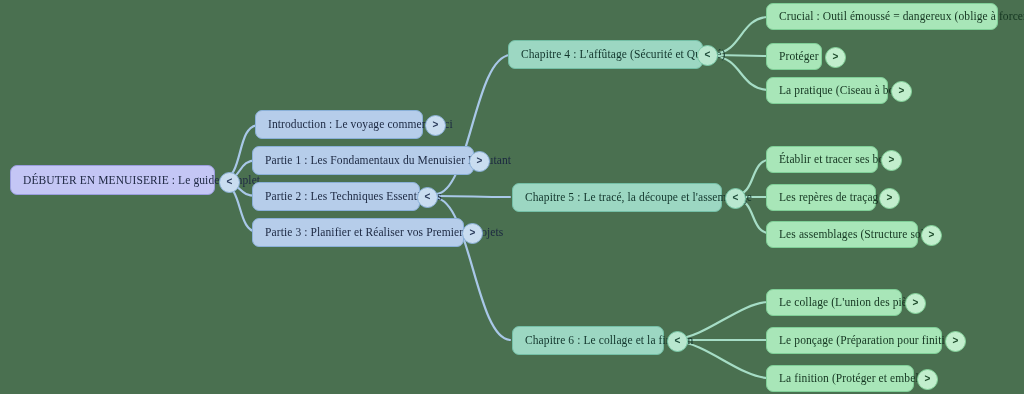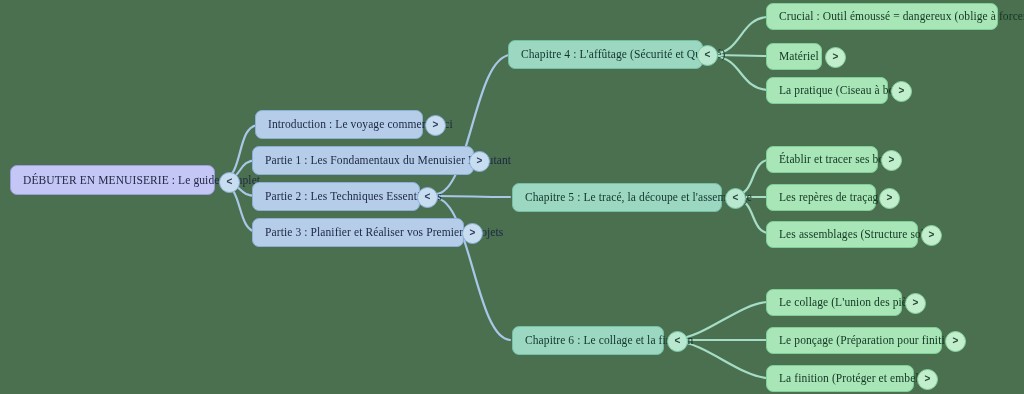--- a/index.html
+++ b/index.html
@@ -143,21 +143,21 @@
   <div class="node lvl-3" style="left:508px; top:40px; width:195px; height:29px;">
     <span>Chapitre 4 : L'affûtage (Sécurité et Qualité)</span>
   </div>
   <div class="toggle green" style="left:697px; top:45px;">&lt;</div>
 
   <div class="node lvl-4" style="left:766px; top:3px; width:232px; height:27px;">
     <span>Crucial : Outil émoussé = dangereux (oblige à forcer)</span>
   </div>
 
   <div class="node lvl-4" style="left:766px; top:43px; width:56px; height:27px;">
-    <span>Matériel</span>
+    <span>Protéger</span>
   </div>
   <div class="toggle leafgreen" style="left:825px; top:47px;">&gt;</div>
 
   <div class="node lvl-4" style="left:766px; top:77px; width:122px; height:27px;">
     <span>La pratique (Ciseau à bois)</span>
   </div>
   <div class="toggle leafgreen" style="left:891px; top:81px;">&gt;</div>
 
   <div class="node lvl-3" style="left:512px; top:183px; width:210px; height:29px;">
     <span>Chapitre 5 : Le tracé, la découpe et l'assemblage</span>

